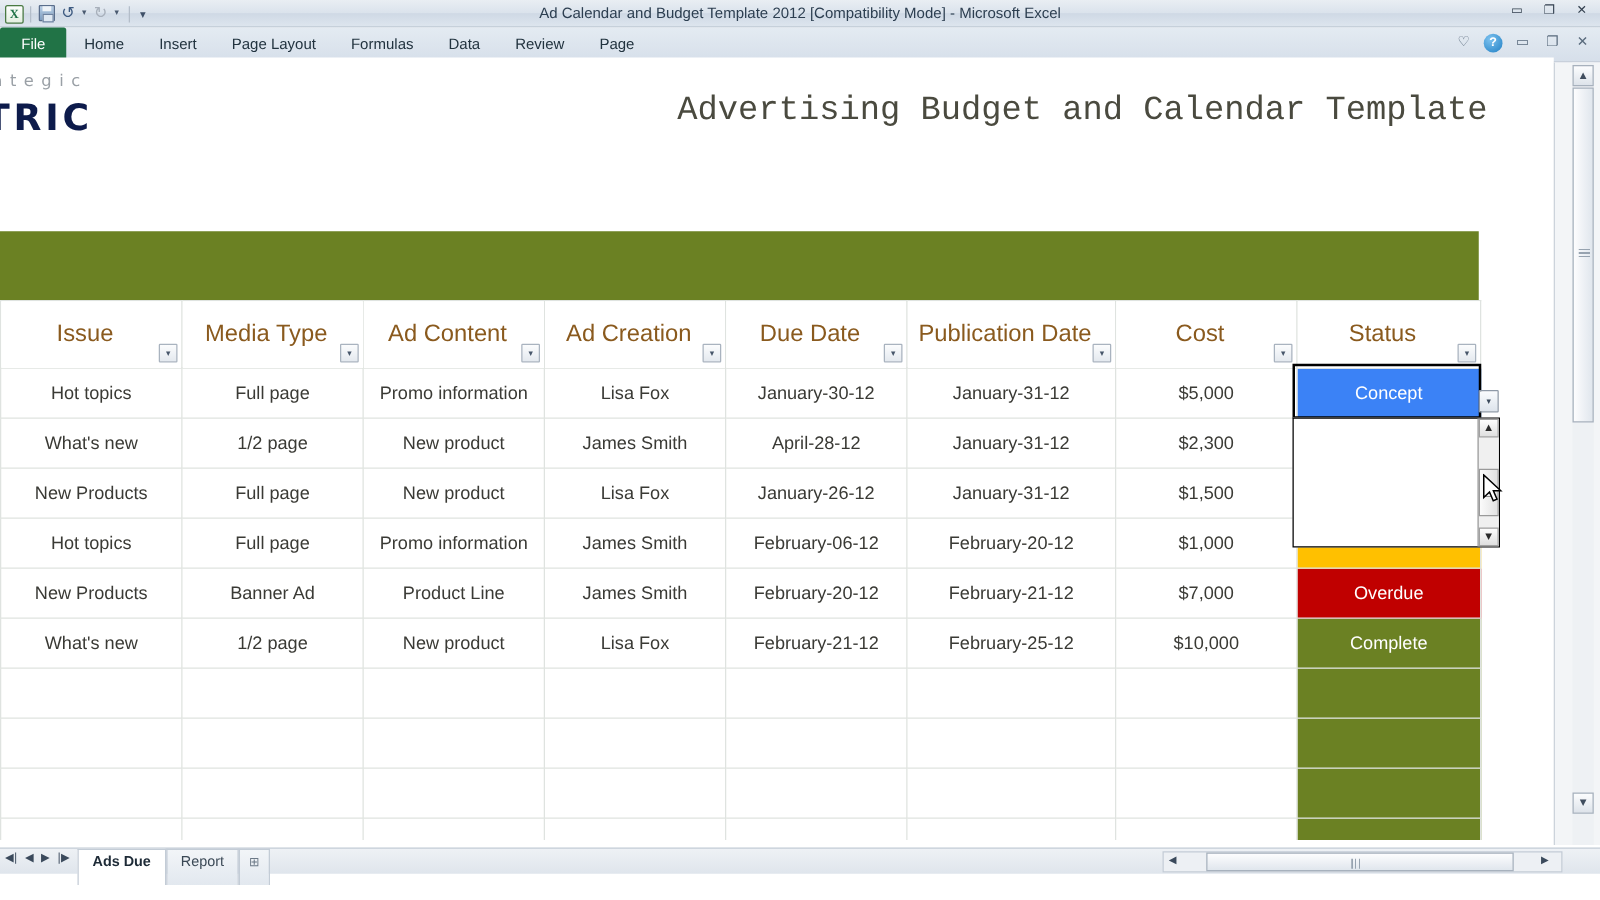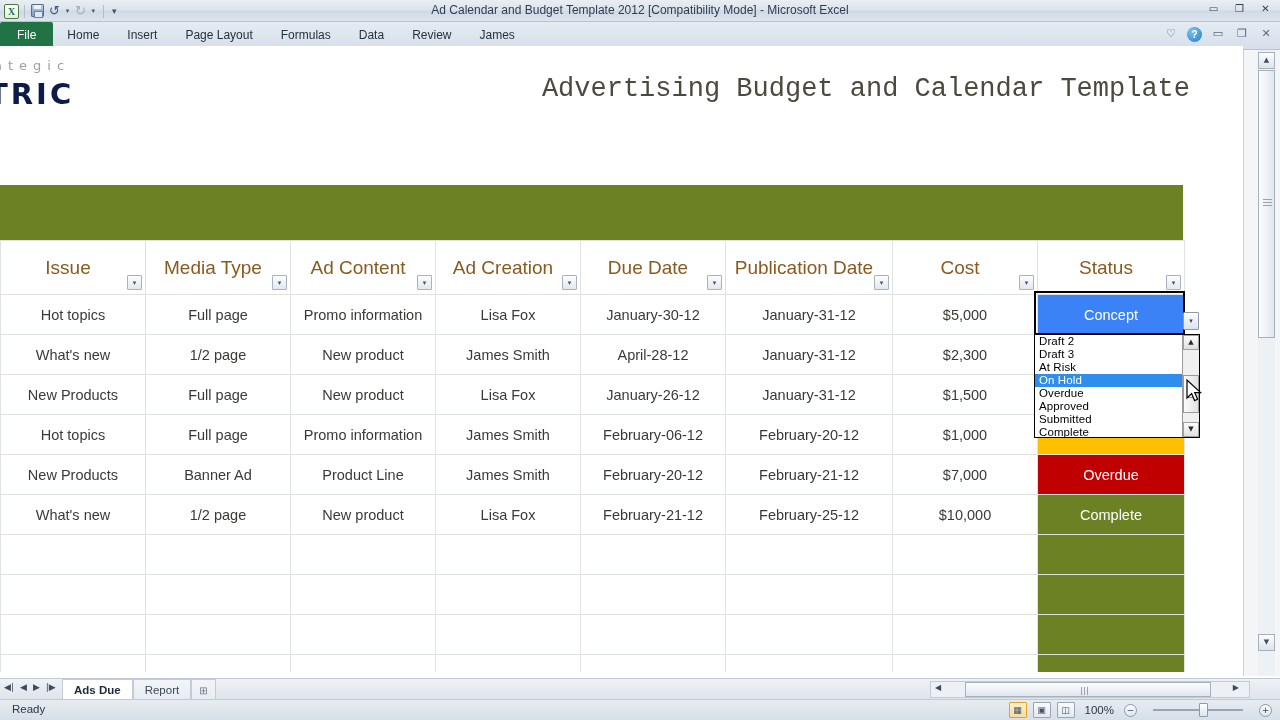--- a/index.html
+++ b/index.html
@@ -281,21 +281,21 @@
 
   <div class="ribbon">
     <div class="tabs">
       <div class="tab file">File</div>
       <div class="tab">Home</div>
       <div class="tab">Insert</div>
       <div class="tab">Page Layout</div>
       <div class="tab">Formulas</div>
       <div class="tab">Data</div>
       <div class="tab">Review</div>
-      <div class="tab">James</div>
+      <div class="tab">Page</div>
     </div>
     <div class="ribbon-right">
       <div class="rr-ico">♡</div>
       <div class="help-ico">?</div>
       <div class="rr-ico">▭</div>
       <div class="rr-ico">❐</div>
       <div class="rr-ico">✕</div>
     </div>
   </div>
 
@@ -459,30 +459,20 @@
           <td class="cell status blank"></td>
         </tr>
 
       </tbody>
     </table>
 
     <div class="selbox"></div>
     <div class="sel-dd">▾</div>
 
     <div class="ddlist">
-      <div class="items">
-        <div class="dditem">Draft 2</div>
-        <div class="dditem">Draft 3</div>
-        <div class="dditem">At Risk</div>
-        <div class="dditem sel">On Hold</div>
-        <div class="dditem">Overdue</div>
-        <div class="dditem">Approved</div>
-        <div class="dditem">Submitted</div>
-        <div class="dditem">Complete</div>
-      </div>
       <div class="ddscroll">
         <div class="ddsb-btn up">▲</div>
         <div class="ddsb-thumb"></div>
         <div class="ddsb-btn dn">▼</div>
       </div>
     </div>
 
     <svg class="cursor-arrow" width="18" height="26" viewBox="0 0 18 26">
       <path d="M1,1 L1,19 L5.6,14.6 L8.6,21.6 L11.6,20.3 L8.7,13.6 L14.6,13.6 Z" fill="#ffffff" stroke="#000000" stroke-width="1.2"></path>
     </svg>
@@ -507,29 +497,14 @@
       <div class="stab inactive">Report</div>
       <div class="stab inactive newsheet">⊞</div>
     </div>
     <div class="hscroll">
       <div class="hs-ar" style="left:4px">◀</div>
       <div class="hs-thumb"></div>
       <div class="hs-ar" style="right:10px">▶</div>
     </div>
   </div>
 
-  <div class="statusbar">
-    <div class="sb-ready">Ready</div>
-    <div class="sb-right">
-      <div class="viewbtn sel">▦</div>
-      <div class="viewbtn">▣</div>
-      <div class="viewbtn">◫</div>
-      <div class="zoomtxt">100%</div>
-      <div class="zs-end">−</div>
-      <div class="zoomslider">
-        <div class="zs-line"></div>
-        <div class="zs-knob"></div>
-      </div>
-      <div class="zs-end">+</div>
-    </div>
-  </div>
 
 </div>
 
 </body></html>

